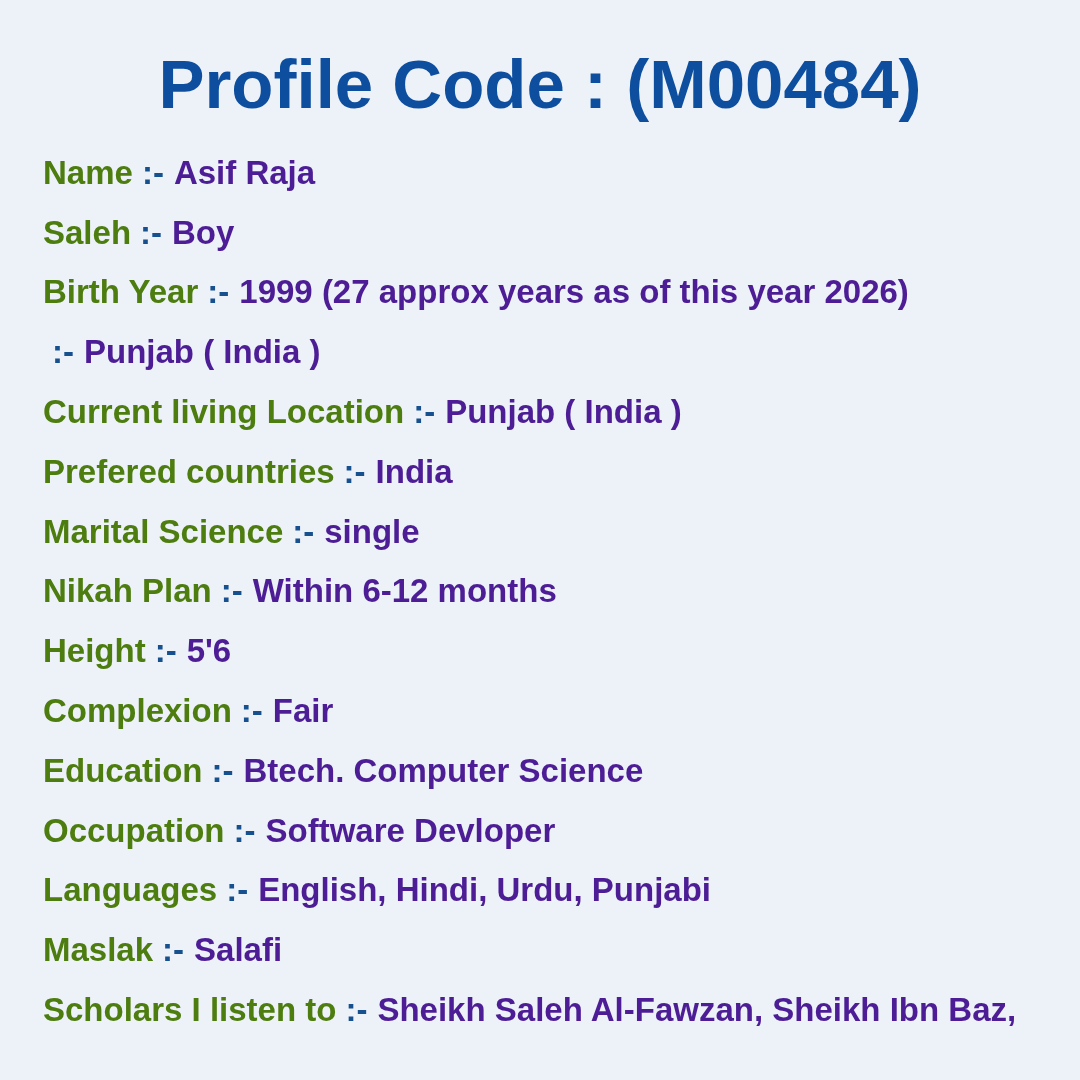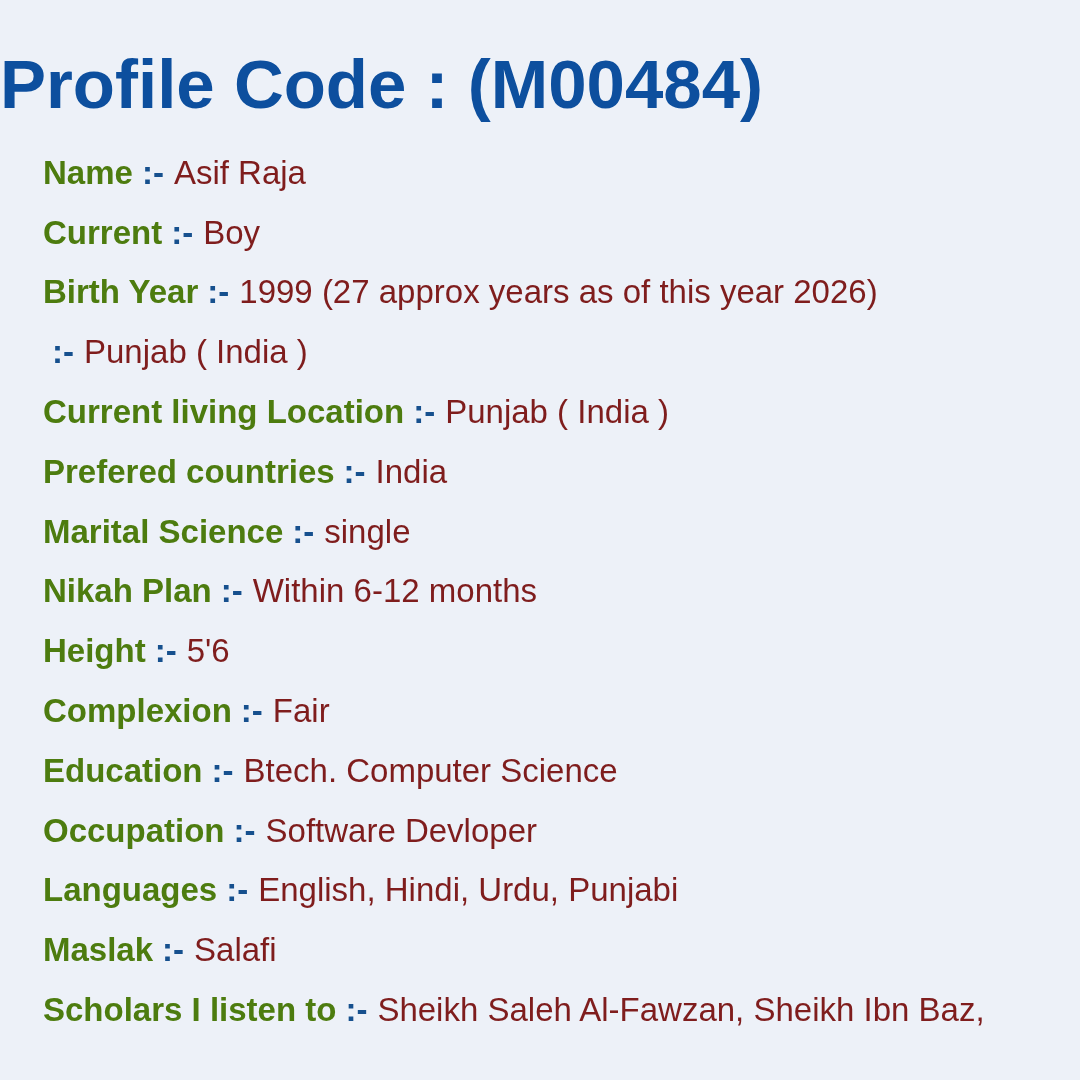--- a/index.html
+++ b/index.html
@@ -13,21 +13,21 @@
     font-family: "Liberation Sans", "DejaVu Sans", sans-serif;
     overflow: hidden;
   }
   .card {
     width: 1080px;
     height: 1080px;
     box-sizing: border-box;
   }
   .title {
     margin-top: 50px;
-    text-align: left;
+    text-align: center;
     font-size: 69px;
     line-height: 1.0;
     font-weight: 700;
     color: #0d4f9e;
     letter-spacing: 0px;
   }
   .fields {
     margin-top: 24px;
     margin-left: 43px;
     margin-right: 30px;
@@ -43,39 +43,39 @@
     font-weight: 700;
     color: #4d7c0f;
   }
   .sep {
     font-weight: 700;
     color: #16508e;
     margin-left: 9px;
     margin-right: 10px;
   }
   .value {
-    font-weight: 400;
-    color: #7f1d1d;
+    font-weight: 700;
+    color: #4c1d95;
   }
 </style>
 </head>
 <body>
 
 <div class="card">
 
   <div class="title">Profile Code : (M00484)</div>
 
   <div class="fields">
 
     <div class="row">
       <span class="label">Name</span><span class="sep">:-</span><span class="value">Asif Raja</span>
     </div>
 
     <div class="row">
-      <span class="label">Current</span><span class="sep">:-</span><span class="value">Boy</span>
+      <span class="label">Saleh</span><span class="sep">:-</span><span class="value">Boy</span>
     </div>
 
     <div class="row">
       <span class="label">Birth Year</span><span class="sep">:-</span><span class="value">1999 (27 approx years as of this year 2026)</span>
     </div>
 
     <div class="row">
       <span class="sep">:-</span><span class="value">Punjab ( India )</span>
     </div>
 

